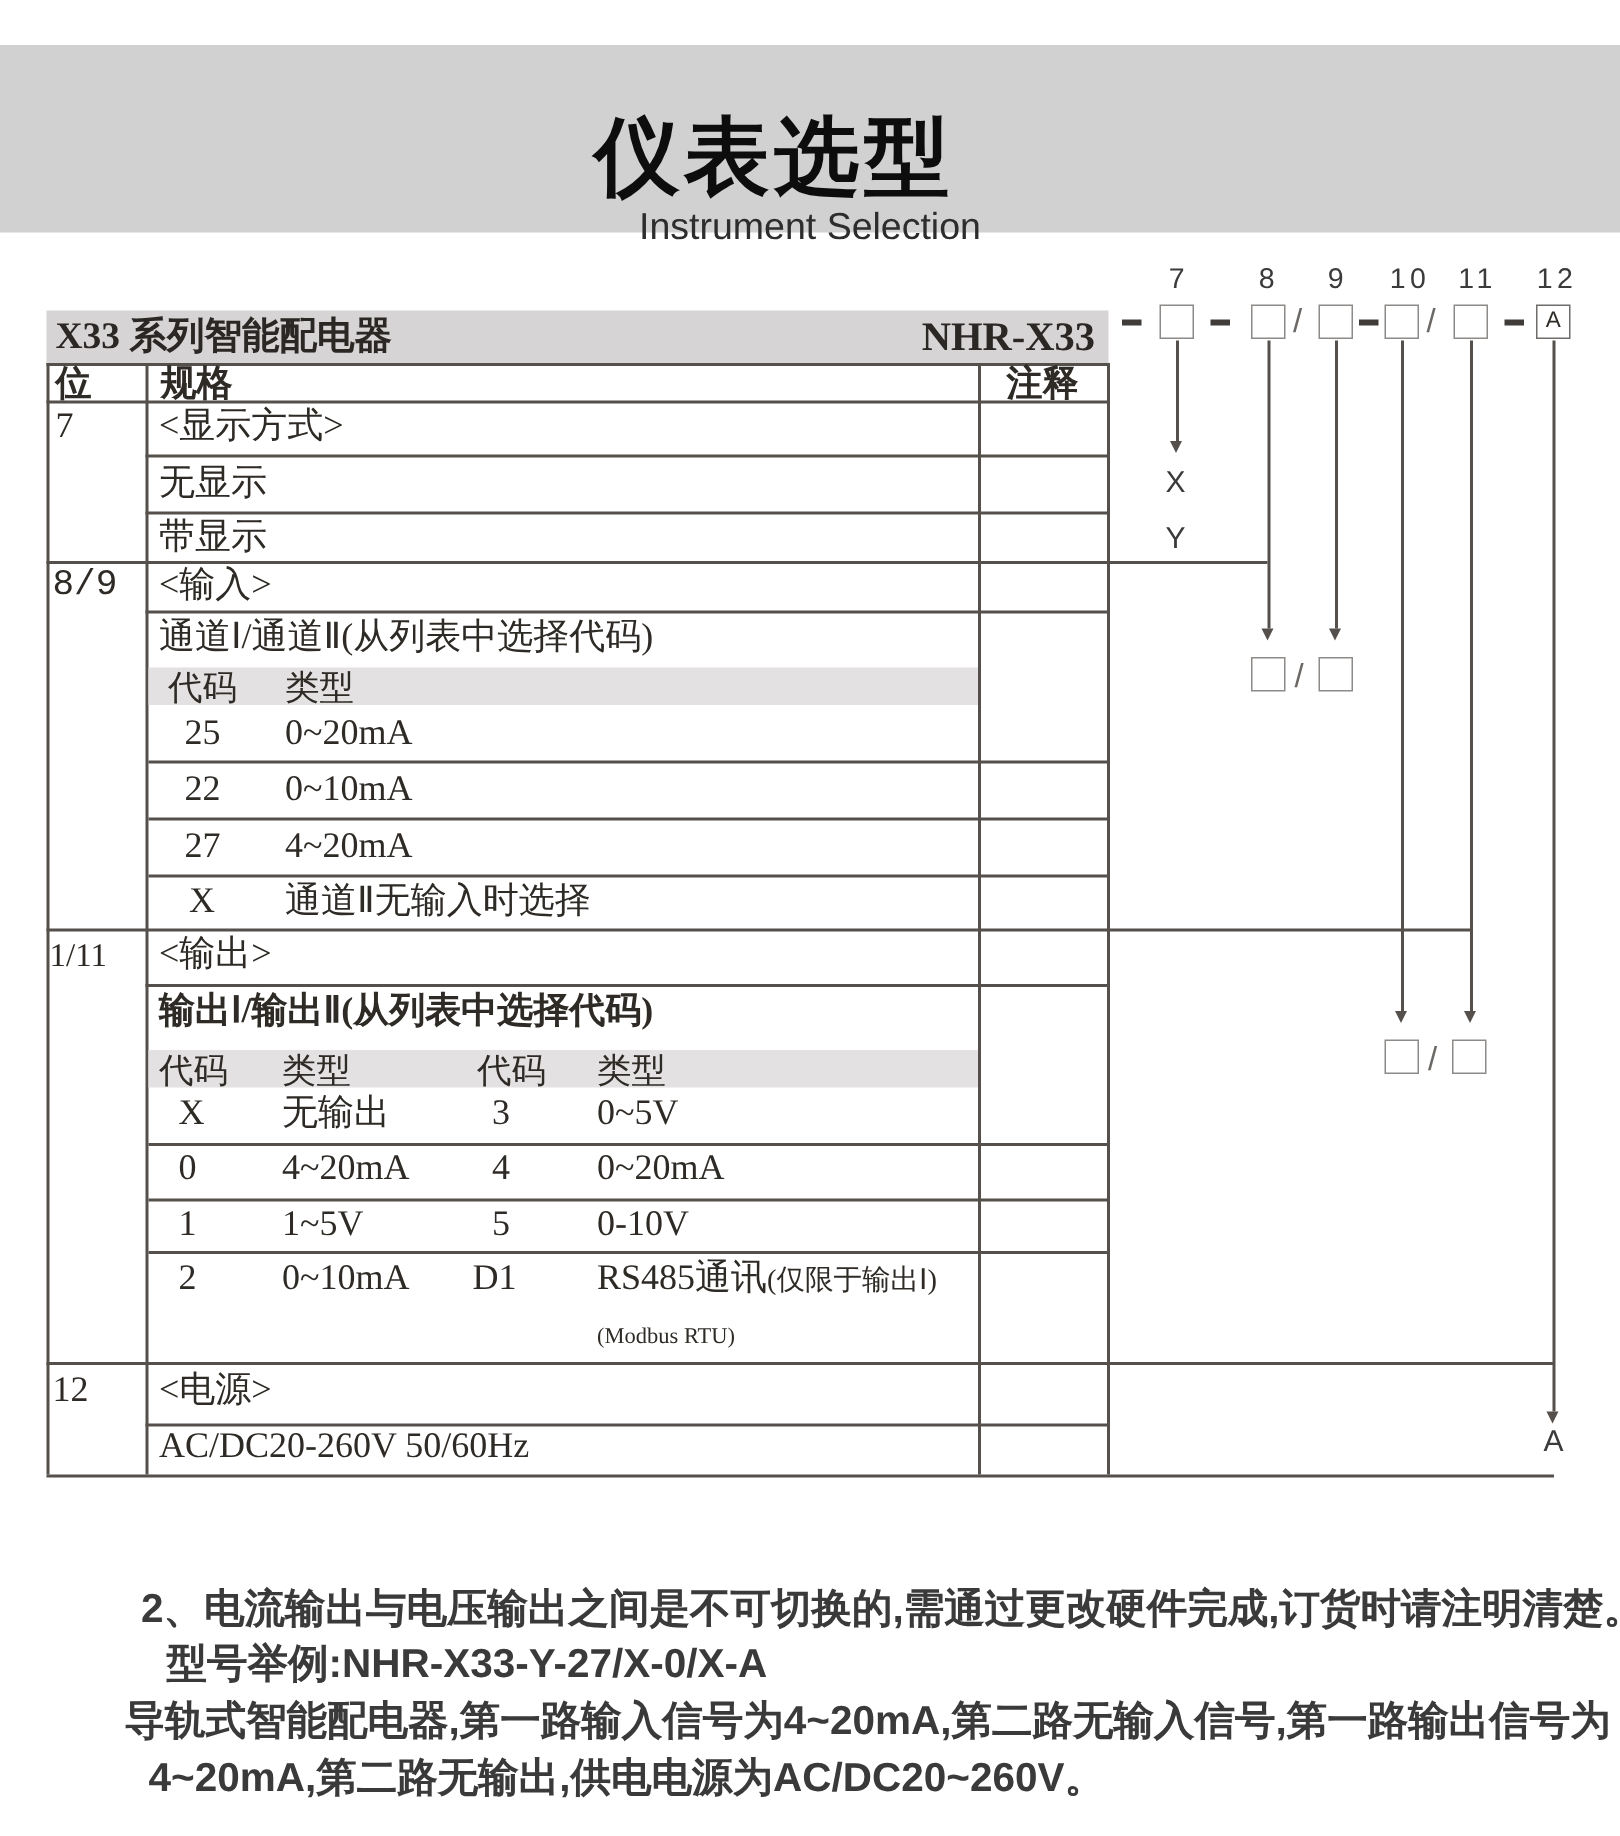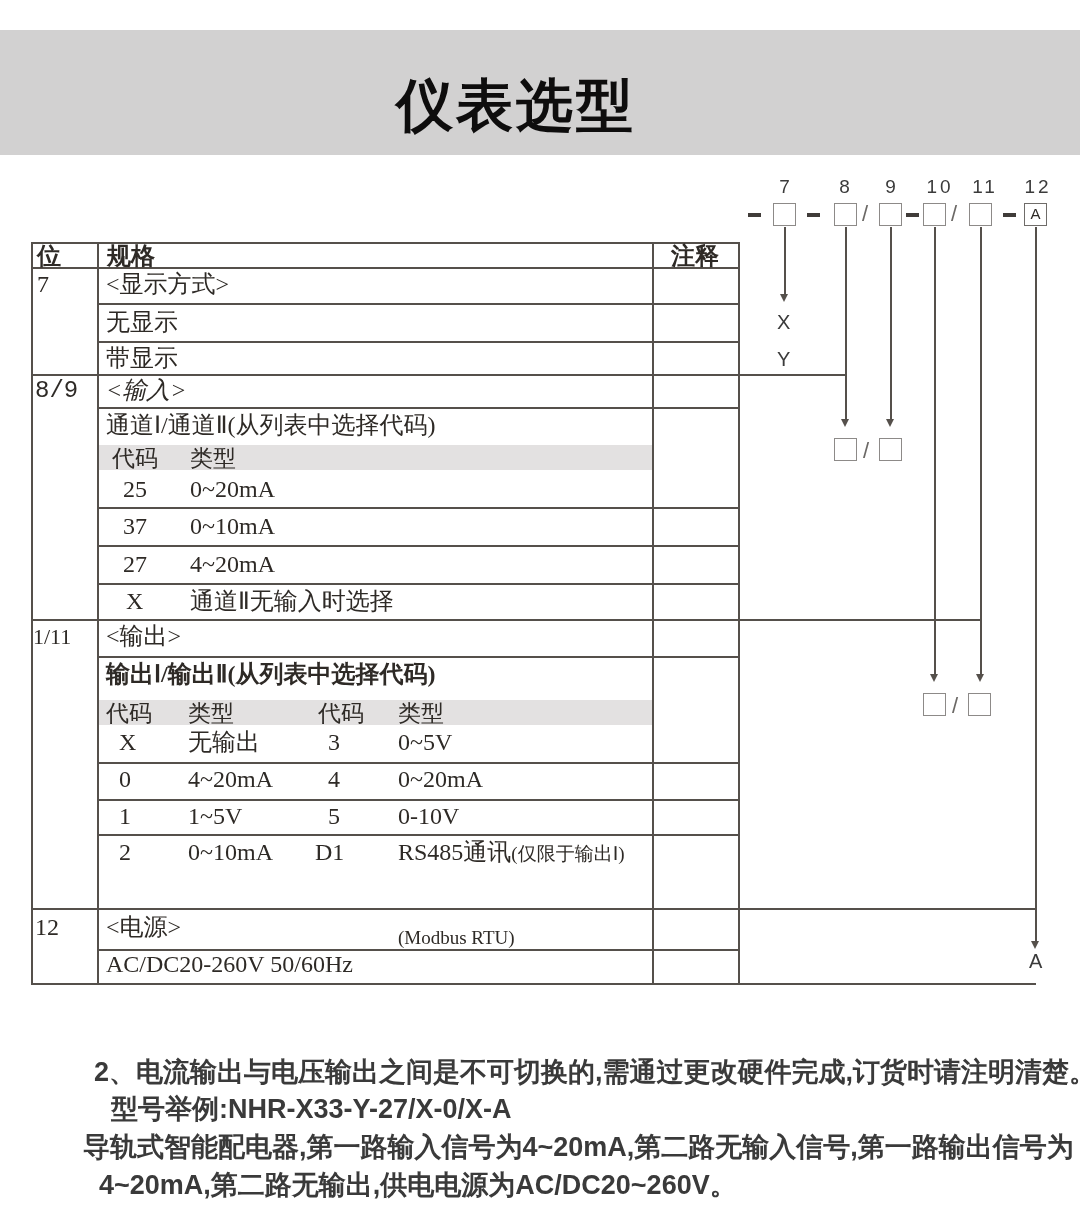--- a/index.html
+++ b/index.html
@@ -35,29 +35,34 @@
   .note{position:absolute;font-family:"Liberation Sans",sans-serif;font-weight:bold;
         font-size:27px;color:#3a3a3a;white-space:nowrap;line-height:1.15;}
 </style>
 </head>
 <body>
 
 <div id="page">
 
   <div class="banner">
     <div class="banner-title">仪表选型</div>
+    <div class="banner-sub">Instrument Selection</div>
   </div>
 
   <div class="digit" style="left:756px;">7</div>
   <div class="digit" style="left:816px;">8</div>
   <div class="digit" style="left:862px;">9</div>
   <div class="digit" style="left:910px;">10</div>
   <div class="digit" style="left:955px;">11</div>
   <div class="digit" style="left:1008px;">12</div>
 
+  <div class="pbar">
+    <span class="pbar-name">X33 系列智能配电器</span>
+    <span class="pbar-model">NHR-X33</span>
+  </div>
 
   <div class="dash" style="left:748px;top:213px;"></div>
   <div class="cbox" style="left:773px;top:203px;"></div>
   <div class="dash" style="left:807px;top:213px;"></div>
   <div class="cbox" style="left:834px;top:203px;"></div>
   <div class="slash" style="left:862px;top:203px;">/</div>
   <div class="cbox" style="left:879px;top:203px;"></div>
   <div class="dash" style="left:906px;top:213px;"></div>
   <div class="cbox" style="left:923px;top:203px;"></div>
   <div class="slash" style="left:951px;top:203px;">/</div>
@@ -120,27 +125,27 @@
   <div class="t b" style="left:37px;top:243px;">位</div>
   <div class="t b" style="left:107px;top:243px;">规格</div>
   <div class="t b" style="left:671px;top:243px;">注释</div>
 
   <div class="t" style="left:37px;top:271px;">7</div>
   <div class="t" style="left:106px;top:271px;">&lt;显示方式&gt;</div>
   <div class="t" style="left:106px;top:309px;">无显示</div>
   <div class="t" style="left:106px;top:345px;">带显示</div>
 
   <div class="t" style="left:35px;top:377px;font-family:Liberation Mono, monospace;">8/9</div>
-  <div class="t" style="left:106px;top:377px;font-style:italic;">&lt;输入&gt;</div>
+  <div class="t" style="left:106px;top:377px;">&lt;输入&gt;</div>
   <div class="t" style="left:106px;top:412px;">通道Ⅰ/通道Ⅱ(从列表中选择代码)</div>
   <div class="t sm" style="left:112px;top:446px;">代码</div>
   <div class="t sm" style="left:190px;top:446px;">类型</div>
   <div class="t" style="left:123px;top:476px;">25</div>
   <div class="t" style="left:190px;top:476px;">0~20mA</div>
-  <div class="t" style="left:123px;top:513px;">37</div>
+  <div class="t" style="left:123px;top:513px;">22</div>
   <div class="t" style="left:190px;top:513px;">0~10mA</div>
   <div class="t" style="left:123px;top:551px;">27</div>
   <div class="t" style="left:190px;top:551px;">4~20mA</div>
   <div class="t" style="left:126px;top:588px;">X</div>
   <div class="t" style="left:190px;top:588px;">通道Ⅱ无输入时选择</div>
 
   <div class="t" style="left:33px;top:624px;font-size:22px;">1/11</div>
   <div class="t" style="left:106px;top:623px;">&lt;输出&gt;</div>
   <div class="t" style="left:106px;top:661px;font-weight:bold;">输出Ⅰ/输出Ⅱ(从列表中选择代码)</div>
   <div class="t sm" style="left:106px;top:701px;">代码</div>
@@ -160,21 +165,21 @@
 
   <div class="t" style="left:119px;top:803px;">1</div>
   <div class="t" style="left:188px;top:803px;">1~5V</div>
   <div class="t" style="left:328px;top:803px;">5</div>
   <div class="t" style="left:398px;top:803px;">0-10V</div>
 
   <div class="t" style="left:119px;top:839px;">2</div>
   <div class="t" style="left:188px;top:839px;">0~10mA</div>
   <div class="t" style="left:315px;top:839px;">D1</div>
   <div class="t" style="left:398px;top:839px;"><span>RS485通讯</span><span class="xs" style="font-size:19px;">(仅限于输出Ⅰ)</span></div>
-  <div class="t" style="left:398px;top:927px;font-size:19px;">(Modbus RTU)</div>
+  <div class="t" style="left:398px;top:883px;font-size:15px;">(Modbus RTU)</div>
 
   <div class="t" style="left:35px;top:914px;">12</div>
   <div class="t" style="left:106px;top:914px;">&lt;电源&gt;</div>
   <div class="t" style="left:106px;top:951px;">AC/DC20-260V  50/60Hz</div>
 
   <div class="note" style="left:94px;top:1057px;">2、电流输出与电压输出之间是不可切换的,需通过更改硬件完成,订货时请注明清楚。</div>
   <div class="note" style="left:87px;top:1094px;margin-left:24px;">型号举例:NHR-X33-Y-27/X-0/X-A</div>
   <div class="note" style="left:83px;top:1132px;">导轨式智能配电器,第一路输入信号为4~20mA,第二路无输入信号,第一路输出信号为</div>
   <div class="note" style="left:83px;top:1170px;margin-left:16px;">4~20mA,第二路无输出,供电电源为AC/DC20~260V。</div>
 

